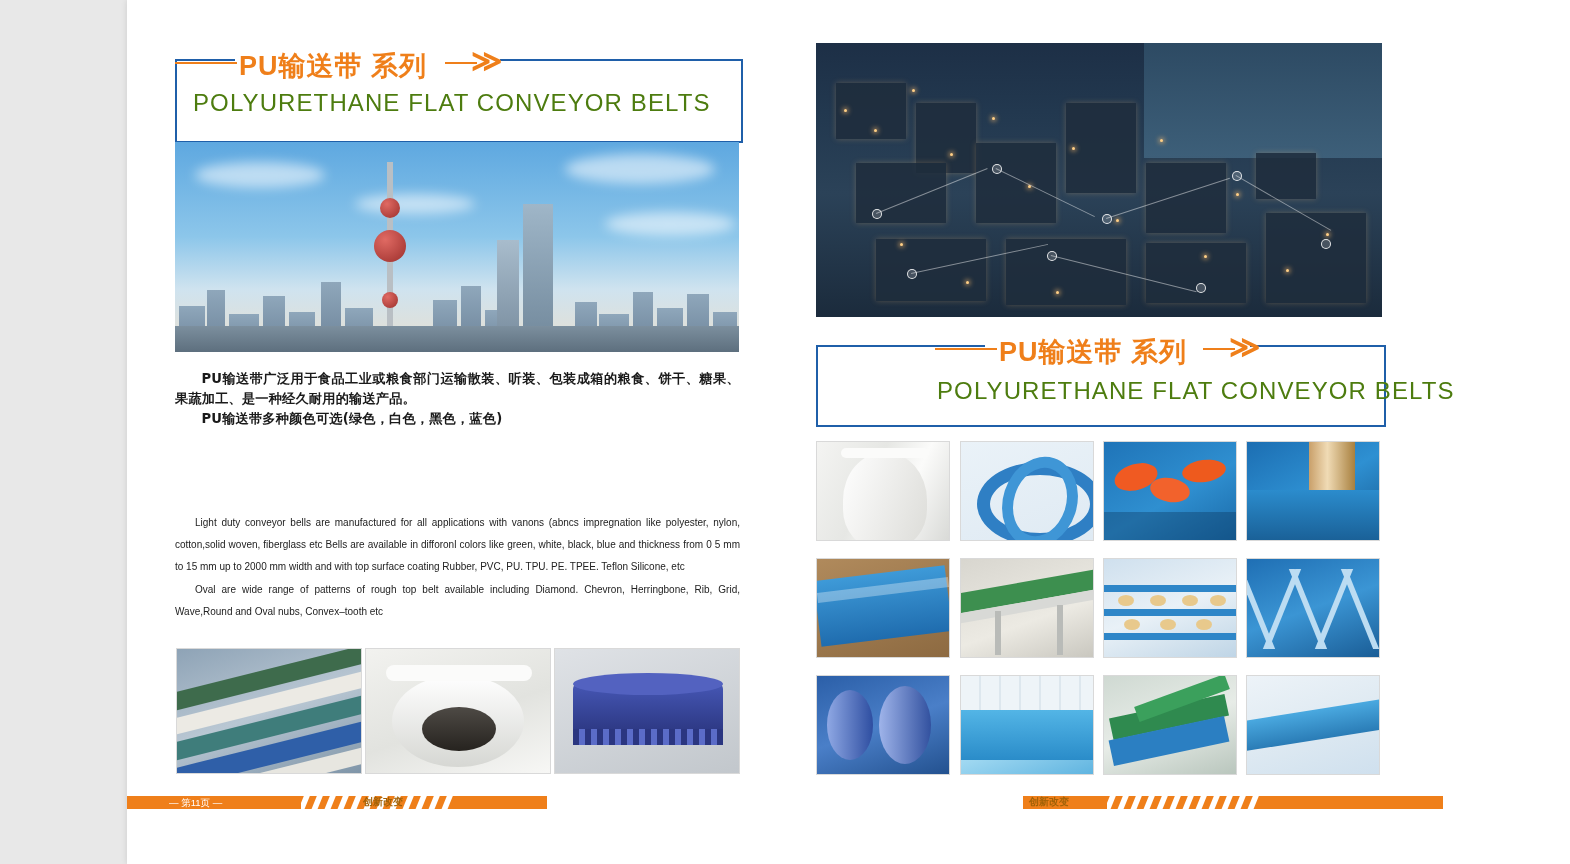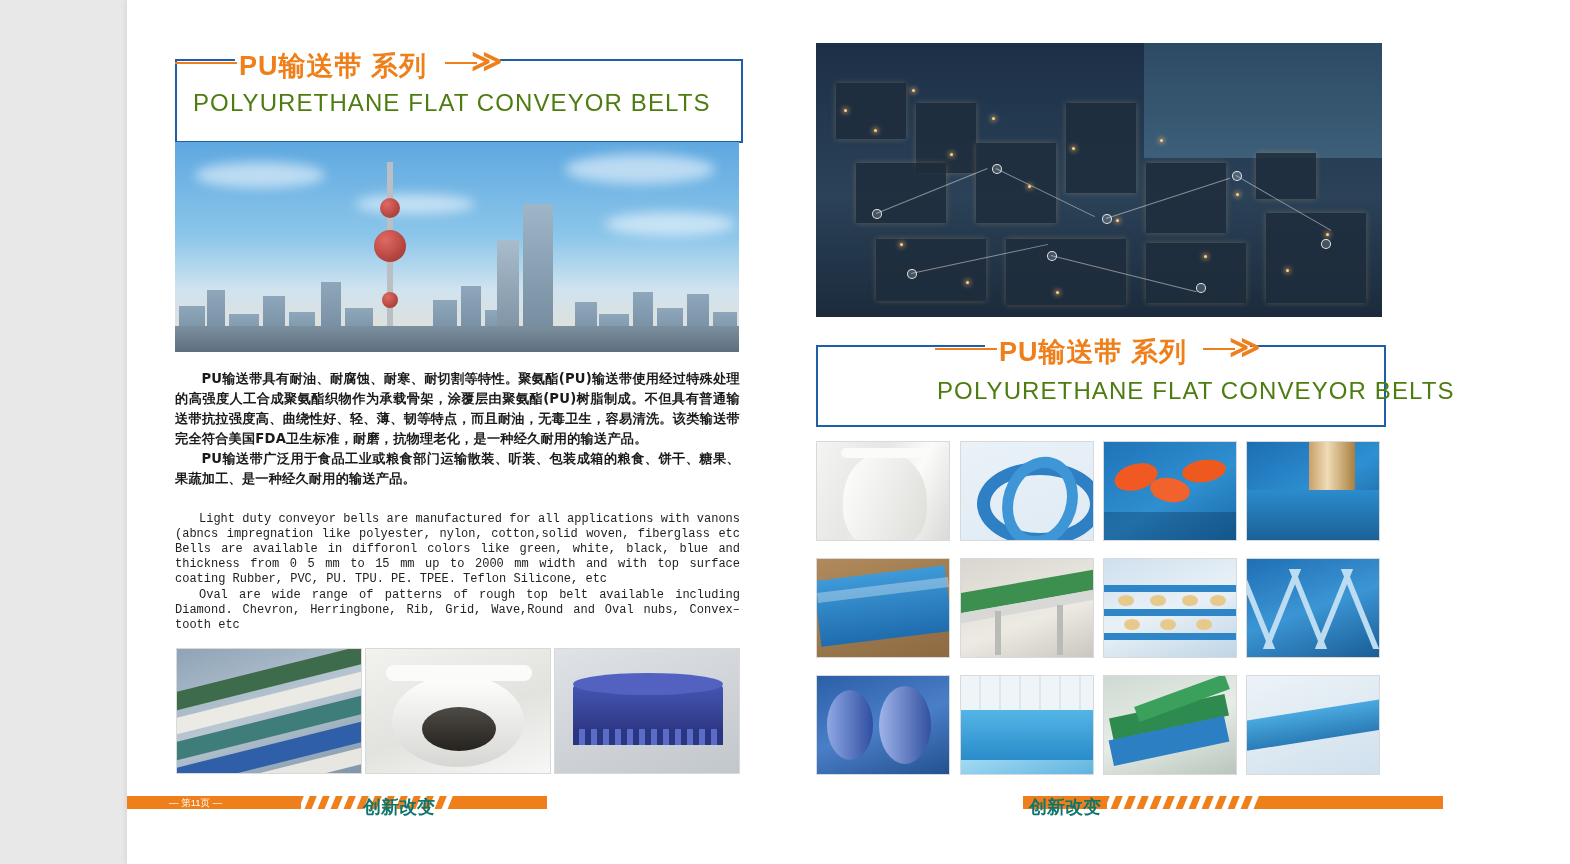--- a/index.html
+++ b/index.html
@@ -180,24 +180,24 @@
     line-height: 20px;
     text-align: justify;
     font-family: "DejaVu Sans", "Liberation Sans", sans-serif;
     font-weight: bold;
     letter-spacing: 0.2px;
   }
   .cn-text p { margin: 0; text-indent: 2em; }
   .en-text {
     position: absolute;
     color: #222;
-    font-size: 12px;
-    line-height: 15px;
+    font-size: 10px;
+    line-height: 22px;
     text-align: justify;
-    font-family: Liberation Mono, monospace;
+    font-family: Liberation Sans, sans-serif;
   }
   .en-text p { margin: 0 0 1px 0; text-indent: 2em; }
 
   
   .footer-bar {
     position: absolute;
     height: 13px;
     background: #ef7f1a;
   }
   .footer-pagebox {
@@ -215,22 +215,22 @@
   .slash {
     position: absolute;
     top: -3px;
     width: 6px;
     height: 20px;
     background: #ffffff;
     transform: skewX(-22deg);
   }
   .footer-slogan {
     position: absolute;
-    color: #0f766e;
-    font-size: 18px;
+    color: #a16207;
+    font-size: 10px;
     font-weight: bold;
     font-family: "DejaVu Sans", "Liberation Sans", sans-serif;
     white-space: nowrap;
   }
 </style>
 </head>
 <body>
 
 <div class="page-wrap">
   <div class="spread">
@@ -273,22 +273,22 @@
         <div class="bld" style="left:322px; width:22px; height:112px; background:linear-gradient(to bottom,#a8bccc,#75899b);"></div>
 
         <div class="tower-shaft" style="left:212px; top:20px; height:190px;"></div>
         <div class="tower-ball" style="left:205px; top:56px; width:20px; height:20px;"></div>
         <div class="tower-ball" style="left:199px; top:88px; width:32px; height:32px;"></div>
         <div class="tower-ball" style="left:207px; top:150px; width:16px; height:16px;"></div>
         <div class="ground"></div>
       </div>
 
       <div class="cn-text" style="left:48px; top:369px; width:565px;">
-        <p>PU输送带具有耐油、耐腐蚀、耐寒、耐切割等特性。聚氨酯(PU)输送带使用经过特殊处理的高强度人工合成聚氨酯织物作为承载骨架，涂覆层由聚氨酯(PU)树脂制成。不但具有普通输送带抗拉强度高、曲绕性好、轻、薄、韧等特点，而且耐油，无毒卫生，容易清洗。该类输送带完全符合美国FDA卫生标准，耐磨，抗物理老化，是一种经久耐用的输送产品。</p>
         <p>PU输送带广泛用于食品工业或粮食部门运输散装、听装、包装成箱的粮食、饼干、糖果、果蔬加工、是一种经久耐用的输送产品。</p>
+        <p>PU输送带多种颜色可选(绿色，白色，黑色，蓝色)</p>
       </div>
 
       <div class="en-text" style="left:48px; top:512px; width:565px;">
         <p>Light duty conveyor bells are manufactured for all applications with vanons (abncs impregnation like polyester, nylon, cotton,solid woven, fiberglass etc Bells are available in difforonl colors like green, white, black, blue and thickness from 0 5 mm to 15 mm up to 2000 mm width and with top surface coating Rubber, PVC, PU. TPU. PE. TPEE. Teflon Silicone, etc</p>
         <p>Oval are wide range of patterns of rough top belt available including Diamond. Chevron, Herringbone, Rib, Grid, Wave,Round and Oval nubs, Convex–tooth etc</p>
       </div>
 
       <div class="tile" style="left:49px; top:648px; width:184px; height:124px;">
         <div class="bgfill bg-stripes"></div>
         <div class="bar" style="left:-10px; top:18px; width:220px; height:18px; background:#3e6b4c; transform:rotate(-14deg);"></div>

